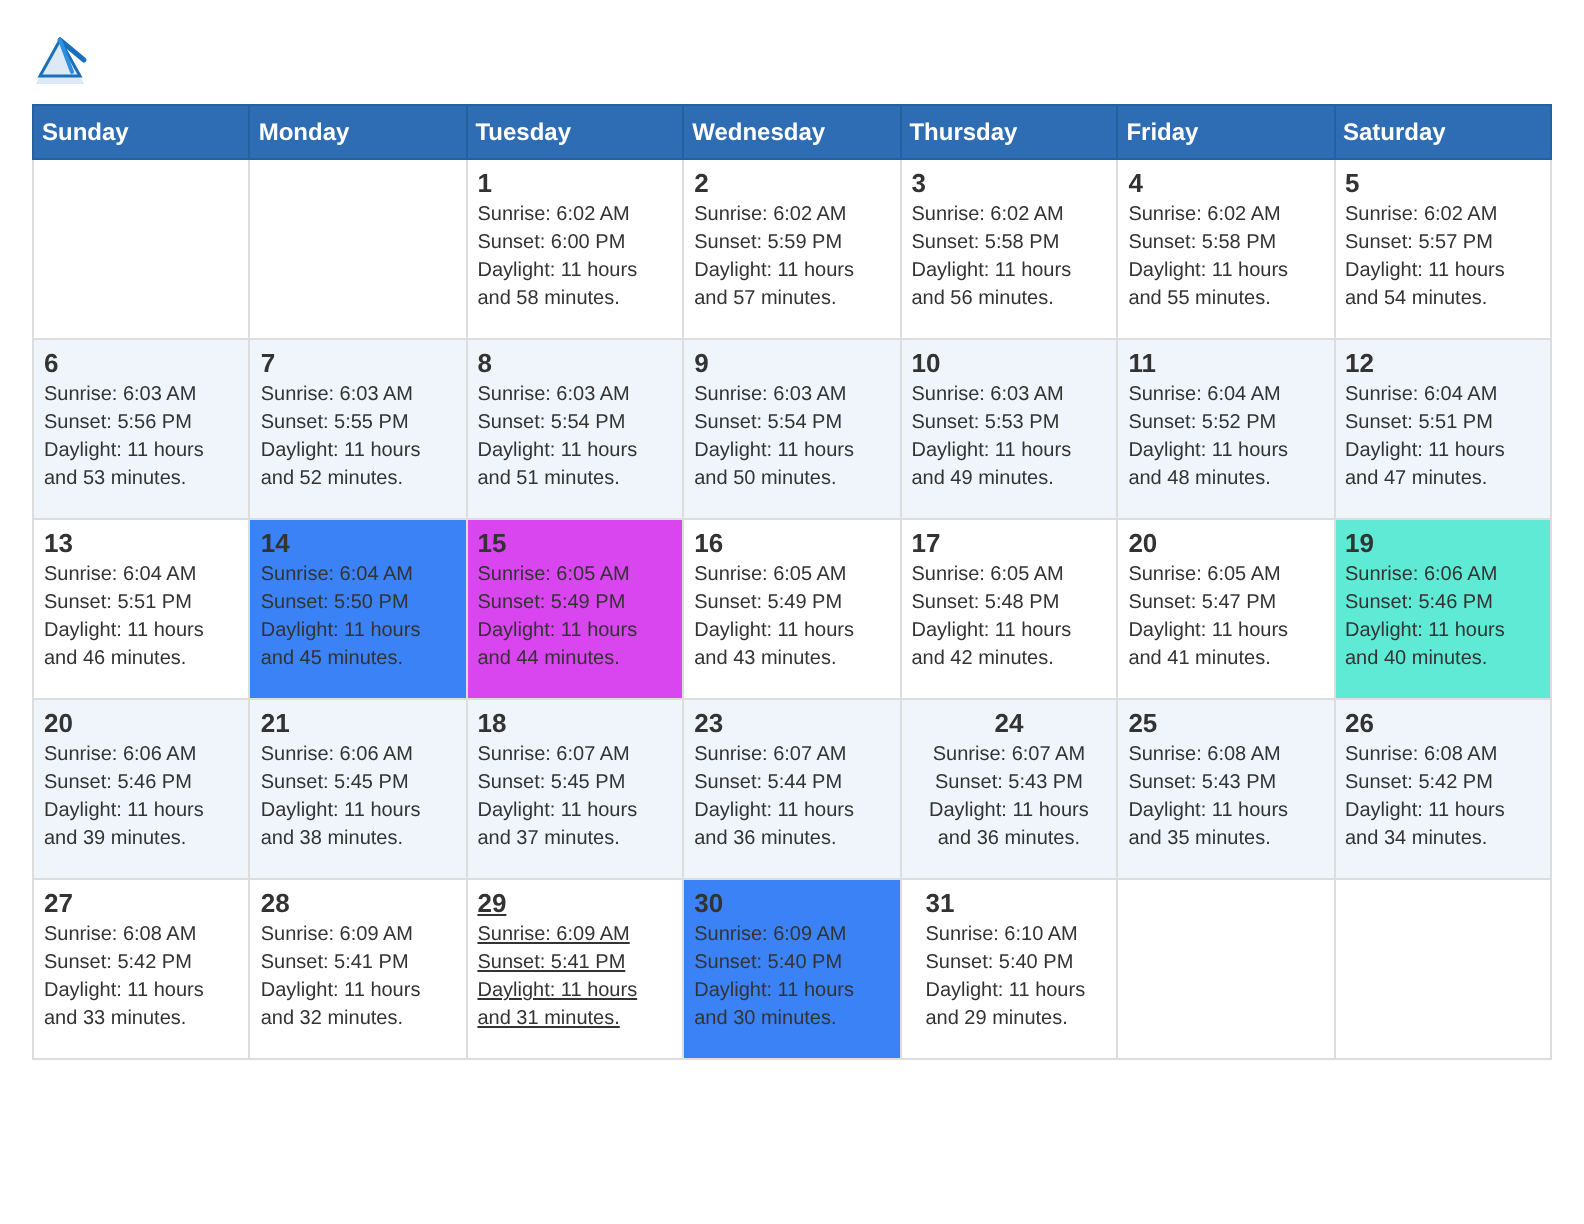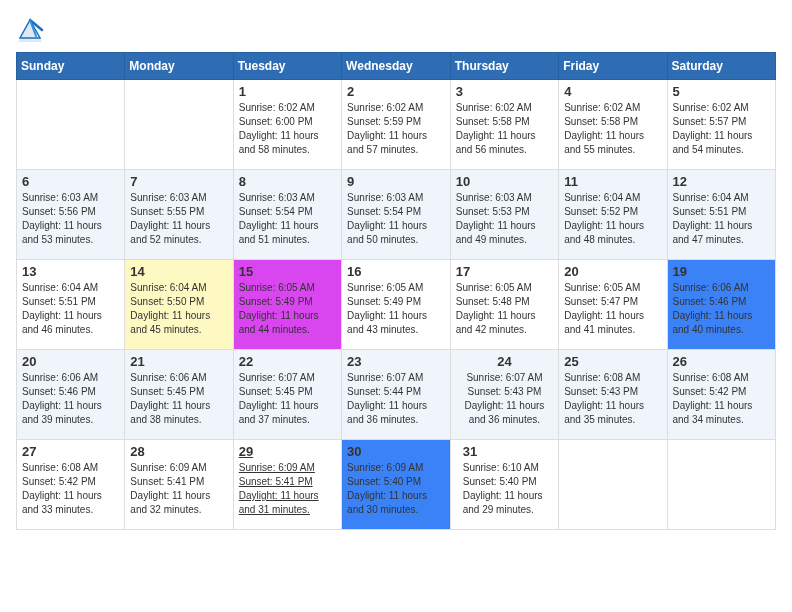--- a/index.html
+++ b/index.html
@@ -180,56 +180,56 @@
           <td style="background: rgb(240, 245, 251);">
             <span class="day-number">12</span>
             <div class="cell-content">Sunrise: 6:04 AM<br>Sunset: 5:51 PM<br>Daylight: 11 hours and 47 minutes.</div>
           </td>
         </tr>
         <tr>
           <td style="background: rgb(255, 255, 255);">
             <span class="day-number">13</span>
             <div class="cell-content">Sunrise: 6:04 AM<br>Sunset: 5:51 PM<br>Daylight: 11 hours and 46 minutes.</div>
           </td>
-          <td style="background: #fef9c3;">
+          <td style="background: #3b82f6;">
             <span class="day-number">14</span>
             <div class="cell-content">Sunrise: 6:04 AM<br>Sunset: 5:50 PM<br>Daylight: 11 hours and 45 minutes.</div>
           </td>
           <td style="background: #d946ef;">
             <span class="day-number">15</span>
             <div class="cell-content">Sunrise: 6:05 AM<br>Sunset: 5:49 PM<br>Daylight: 11 hours and 44 minutes.</div>
           </td>
           <td style="background: rgb(255, 255, 255);">
             <span class="day-number">16</span>
             <div class="cell-content">Sunrise: 6:05 AM<br>Sunset: 5:49 PM<br>Daylight: 11 hours and 43 minutes.</div>
           </td>
           <td style="background: rgb(255, 255, 255);">
             <span class="day-number">17</span>
             <div class="cell-content">Sunrise: 6:05 AM<br>Sunset: 5:48 PM<br>Daylight: 11 hours and 42 minutes.</div>
           </td>
           <td style="background: rgb(255, 255, 255);">
             <span class="day-number">20</span>
             <div class="cell-content">Sunrise: 6:05 AM<br>Sunset: 5:47 PM<br>Daylight: 11 hours and 41 minutes.</div>
           </td>
-          <td style="background: #3b82f6;">
+          <td style="background: #5eead4;">
             <span class="day-number">19</span>
             <div class="cell-content">Sunrise: 6:06 AM<br>Sunset: 5:46 PM<br>Daylight: 11 hours and 40 minutes.</div>
           </td>
         </tr>
         <tr>
           <td style="background: rgb(240, 245, 251);">
             <span class="day-number">20</span>
             <div class="cell-content">Sunrise: 6:06 AM<br>Sunset: 5:46 PM<br>Daylight: 11 hours and 39 minutes.</div>
           </td>
           <td style="background: rgb(240, 245, 251);">
             <span class="day-number">21</span>
             <div class="cell-content">Sunrise: 6:06 AM<br>Sunset: 5:45 PM<br>Daylight: 11 hours and 38 minutes.</div>
           </td>
           <td style="background: rgb(240, 245, 251);">
-            <span class="day-number">22</span>
+            <span class="day-number">18</span>
             <div class="cell-content">Sunrise: 6:07 AM<br>Sunset: 5:45 PM<br>Daylight: 11 hours and 37 minutes.</div>
           </td>
           <td style="background: rgb(240, 245, 251);">
             <span class="day-number">23</span>
             <div class="cell-content">Sunrise: 6:07 AM<br>Sunset: 5:44 PM<br>Daylight: 11 hours and 36 minutes.</div>
           </td>
           <td style="background: rgb(240, 245, 251); text-align: center;">
             <span class="day-number">24</span>
             <div class="cell-content">Sunrise: 6:07 AM<br>Sunset: 5:43 PM<br>Daylight: 11 hours and 36 minutes.</div>
           </td>

